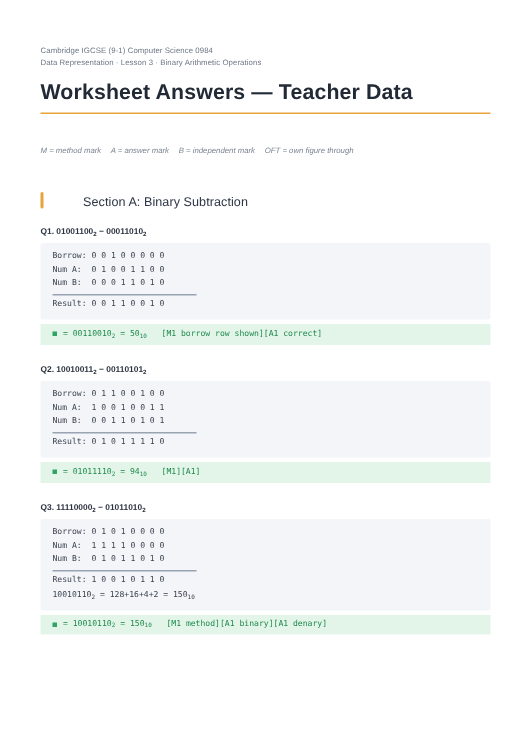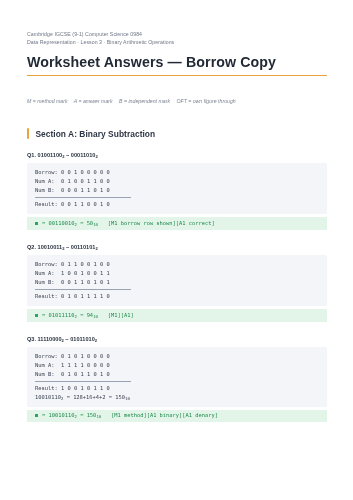--- a/index.html
+++ b/index.html
@@ -64,24 +64,25 @@
   }
   .section-bar {
     width: 2.4px;
     height: 11px;
     background: #e8a33d;
     border-radius: 1px;
     flex: 0 0 auto;
   }
   .section-title {
     font-size: 8.4px;
-    font-weight: bold;
+    font-weight: normal;
     color: #2d3646;
     letter-spacing: 0.05px;
     white-space: nowrap;
+    margin-left: 20px;
   }
 
   
   .question { margin-top: 13px; }
   .question:first-of-type { margin-top: 12px; }
 
   .q-label {
     font-size: 5.6px;
     font-weight: bold;
     color: #2b3340;
@@ -153,21 +154,21 @@
   .answer-text { white-space: pre; }
 </style>
 </head>
 <body>
 
 <div class="page">
 
   <div class="kicker">Cambridge IGCSE (9-1) Computer Science 0984</div>
   <div class="kicker">Data Representation  ·  Lesson 3  ·  Binary Arithmetic Operations</div>
 
-  <div class="doc-title">Worksheet Answers  —  Borrow Copy</div>
+  <div class="doc-title">Worksheet Answers  —  Teacher Data</div>
   <div class="title-rule"></div>
 
   <div class="legend">
     <span>M = method mark</span><span class="sp"></span>
     <span>A = answer mark</span><span class="sp"></span>
     <span>B = independent mark</span><span class="sp"></span>
     <span>OFT = own figure through</span>
   </div>
 
   <div class="section-head">

